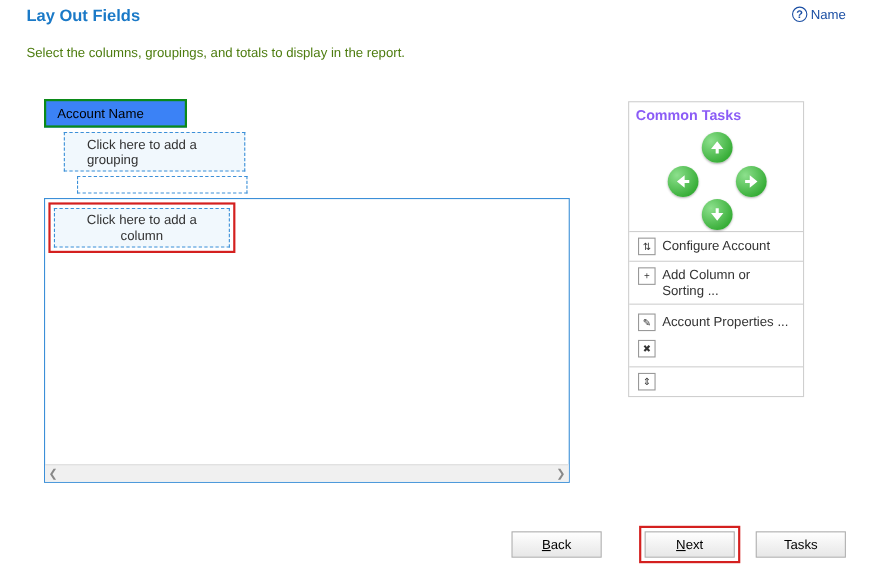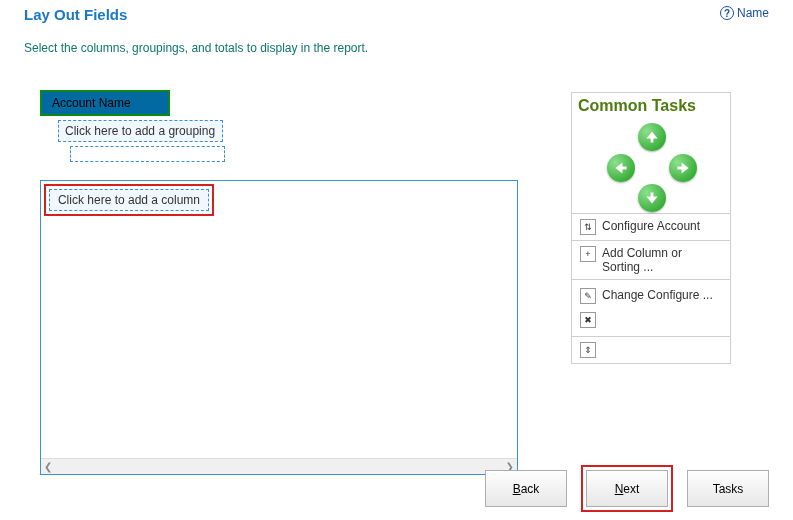--- a/index.html
+++ b/index.html
@@ -35,44 +35,44 @@
       border-radius: 50%;
       background: #fff;
       border: 1px solid #1a4ea3;
       color: #1a4ea3;
       display: flex;
       align-items: center;
       justify-content: center;
       font-size: 10px;
       font-weight: bold;
     }
-    .description { padding: 18px 24px 0 24px; color: #0f766e; }
+    .description { padding: 18px 24px 0 24px; color: #4d7c0f; }
 
     .main-area {
       position: absolute;
       top: 90px;
       left: 40px;
       width: 520px;
     }
 
     
     .field-header {
       border: 2px solid #0b8a18;
-      background: #0369a1;
+      background: #3b82f6;
       padding: 4px 10px;
       width: 130px;
       font-size: 12px;
       color: #000;
     }
 
     .placeholder-box {
       border: 1px dashed #3b8fd8;
       background: #f1f8fd;
       color: #333;
-      padding: 3px 6px;
+      padding: 3px 20px;
       font-size: 12px;
     }
     .grouping-row {
       margin-top: 4px;
       margin-left: 18px;
       width: 165px;
     }
     .empty-row {
       margin-top: 4px;
       margin-left: 30px;
@@ -80,21 +80,21 @@
       height: 16px;
       border: 1px dashed #3b8fd8;
       background: #fff;
     }
 
     .detail-outer {
       position: absolute;
       top: 90px;
       left: 0px;
       width: 478px;
-      height: 295px;
+      height: 259px;
       border: 1px solid #3b8fd8;
       background: #fff;
     }
     .add-column-wrapper {
       position: absolute;
       top: 3px;
       left: 3px;
       border: 2px solid #d4201f;
       padding: 3px;
     }
@@ -122,22 +122,22 @@
     .tasks-panel {
       position: absolute;
       top: 92px;
       right: 62px;
       width: 160px;
       border: 1px solid #cfcfcf;
     }
     .tasks-header {
       font-weight: bold;
       padding: 4px 6px;
-      color: #4d7c0f;
-      font-size: 16px;
+      color: #8b5cf6;
+      font-size: 13px;
     }
     .arrows-area {
       height: 95px;
       position: relative;
       border-bottom: 1px solid #cfcfcf;
     }
     .arrow-btn {
       width: 28px;
       height: 28px;
       border-radius: 50%;
@@ -183,34 +183,35 @@
     .footer {
       position: absolute;
       bottom: 8px;
       right: 24px;
       display: flex;
       gap: 14px;
       align-items: center;
     }
     .btn {
       width: 82px;
-      height: 37px;
+      height: 24px;
       border: 1px solid #adadad;
       background: linear-gradient(#fefefe, #e7e7e7);
       cursor: pointer;
       color: #000;
       font-size: 12px;
       display: flex;
       align-items: center;
       justify-content: center;
     }
     .btn u { text-decoration: underline; }
     .next-highlight {
       border: 2px solid #d4201f;
       padding: 3px;
+      margin-left: 20px;
     }
   </style>
 </head>
 <body>
 
 <div class="header">
   <div class="title">Lay Out Fields</div>
 </div>
 
 <div class="help-link">
@@ -267,21 +268,21 @@
   </div>
 
   <div class="task-item">
     <span class="task-icon">+</span>
     <span>Add Column or Sorting ...</span>
   </div>
 
   <div class="task-group">
     <div class="task-item">
       <span class="task-icon">✎</span>
-      <span>Change Configure ...</span>
+      <span>Account Properties ...</span>
     </div>
     <div class="task-item">
       <span class="task-icon">✖</span>
     </div>
   </div>
 
   <div class="task-item" style="border-bottom:none">
     <span class="task-icon">⇕</span>
   </div>
 </div>

